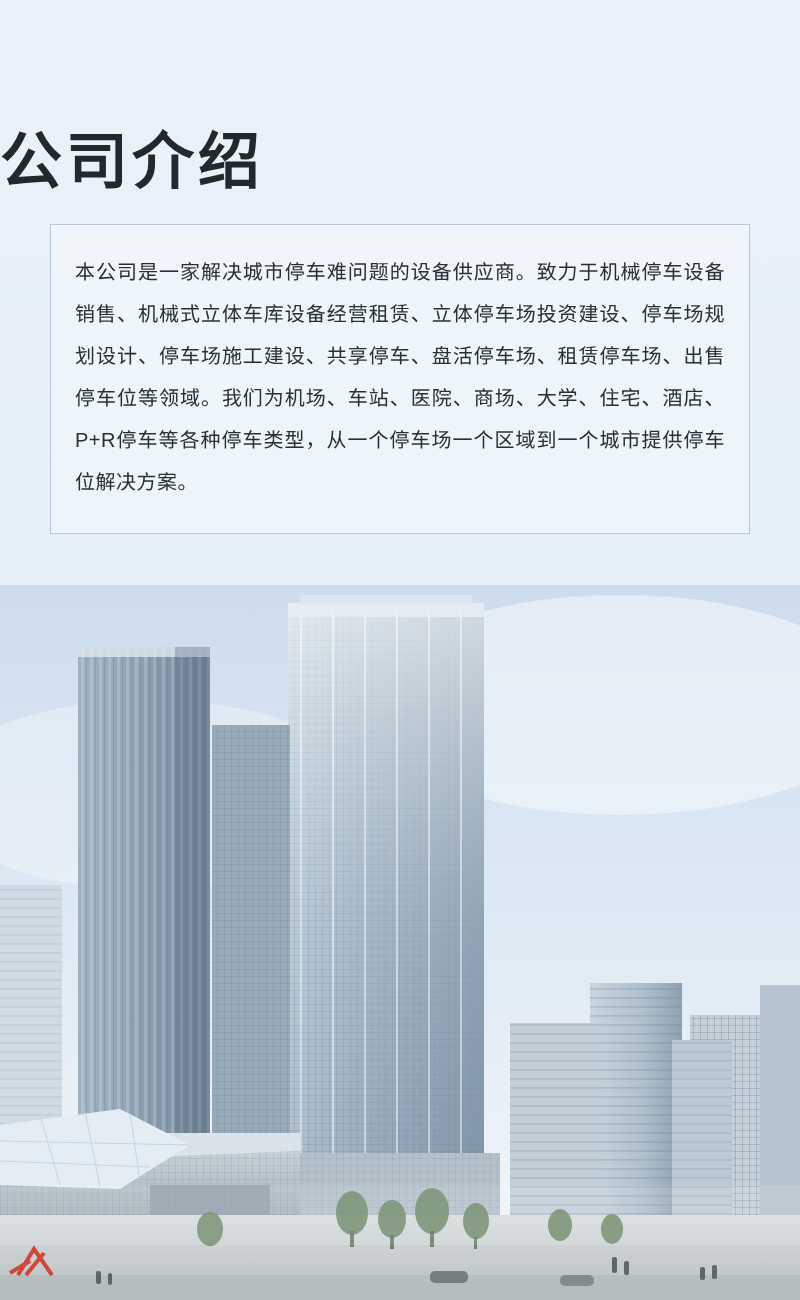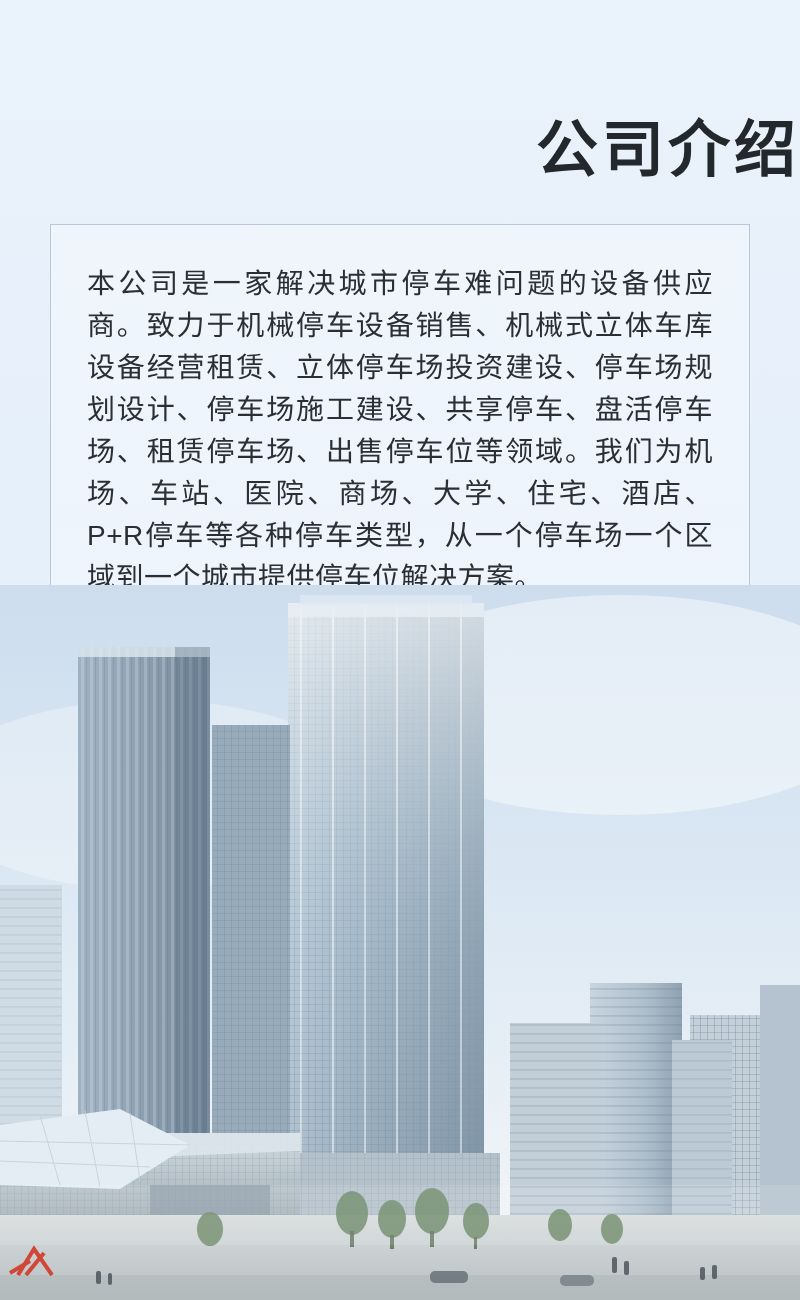--- a/index.html
+++ b/index.html
@@ -18,24 +18,24 @@
     position: relative;
     width: 800px;
     height: 1300px;
     background: linear-gradient(180deg, #eaf2fb 0%, #e6f0fa 40%, #eef5fc 100%);
     overflow: hidden;
   }
 
   
   .title-wrap {
     position: absolute;
-    top: 74px;
+    top: 86px;
     left: 0;
     width: 800px;
-    text-align: right;
+    text-align: left;
   }
   .title {
     display: inline-block;
     font-size: 62px;
     line-height: 1.1;
     font-weight: 700;
     color: #23282d;
     letter-spacing: 4px;
   }
 
@@ -44,22 +44,22 @@
     position: absolute;
     left: 50px;
     top: 224px;
     width: 700px;
     box-sizing: border-box;
     border: 1px solid #b9c8d8;
     background: rgba(255,255,255,0.30);
     padding: 26px 24px 30px 24px;
   }
   .intro-text {
-    margin: 12px;
-    font-size: 28px;
+    margin: 0;
+    font-size: 20px;
     line-height: 42px;
     color: #2a2f35;
     letter-spacing: 0.5px;
     text-align: justify;
     text-justify: inter-ideograph;
   }
 
   
   .photo {
     position: absolute;

